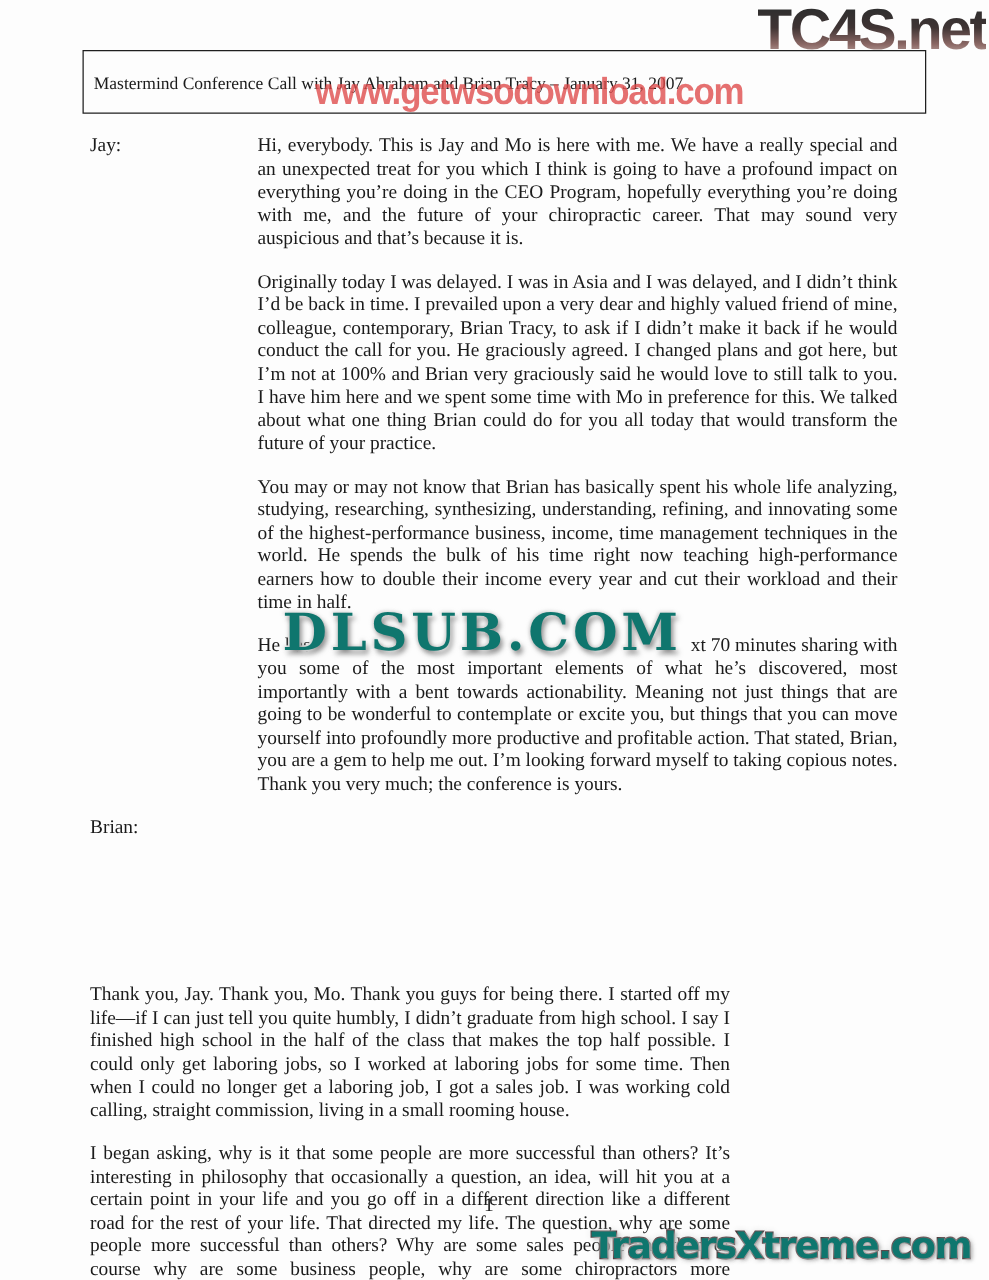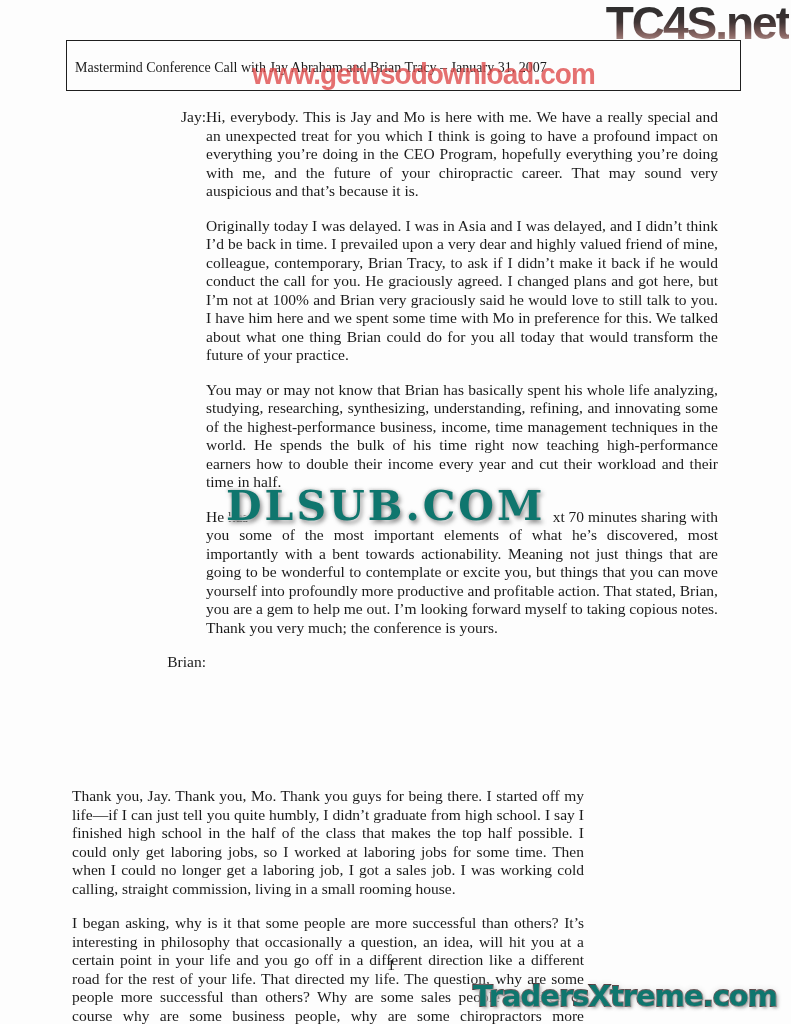--- a/index.html
+++ b/index.html
@@ -75,21 +75,21 @@
   
   .transcript {
     position: absolute;
     left: 72px;
     top: 108px;
     width: 646px;
     font-size: 15.5px;
     line-height: 18.5px;
   }
   .speech { display: flex; align-items: flex-start; }
-  .speaker { flex: 0 0 134px; width: 134px; text-align: right; }
+  .speaker { flex: 0 0 134px; width: 134px; }
   .paras   { width: 512px; text-align: justify; }
   .paras p { margin: 0 0 16px 0; }
   .paras p:last-child { margin-bottom: 0; }
   .speech + .speech { margin-top: 0px; }
 
   
   .line1 {
     display: flex;
     justify-content: space-between;
     position: relative;

